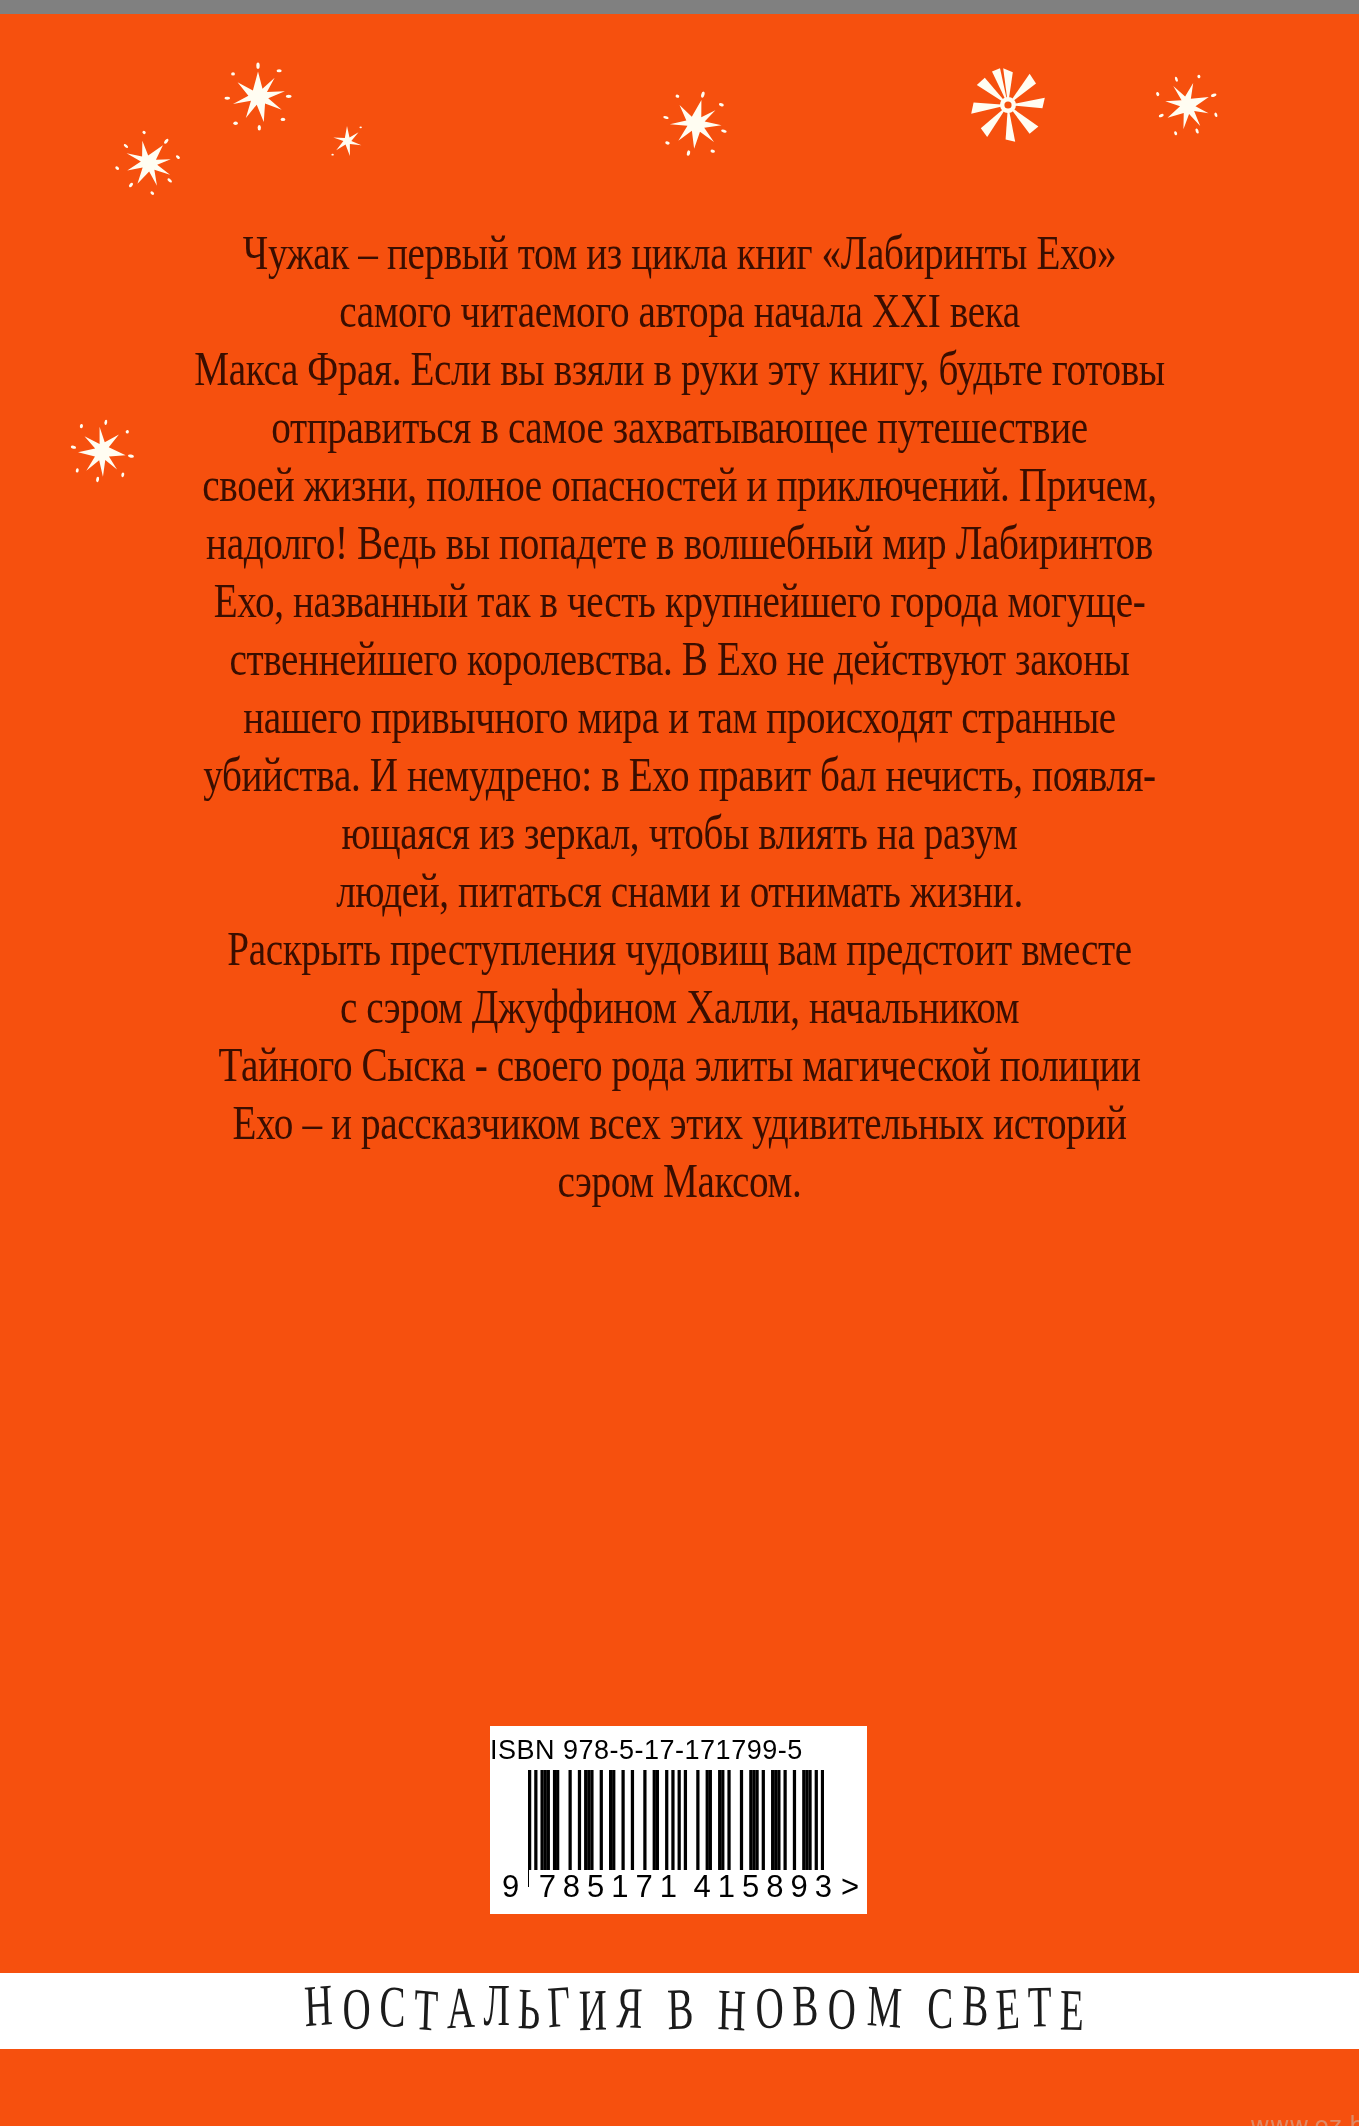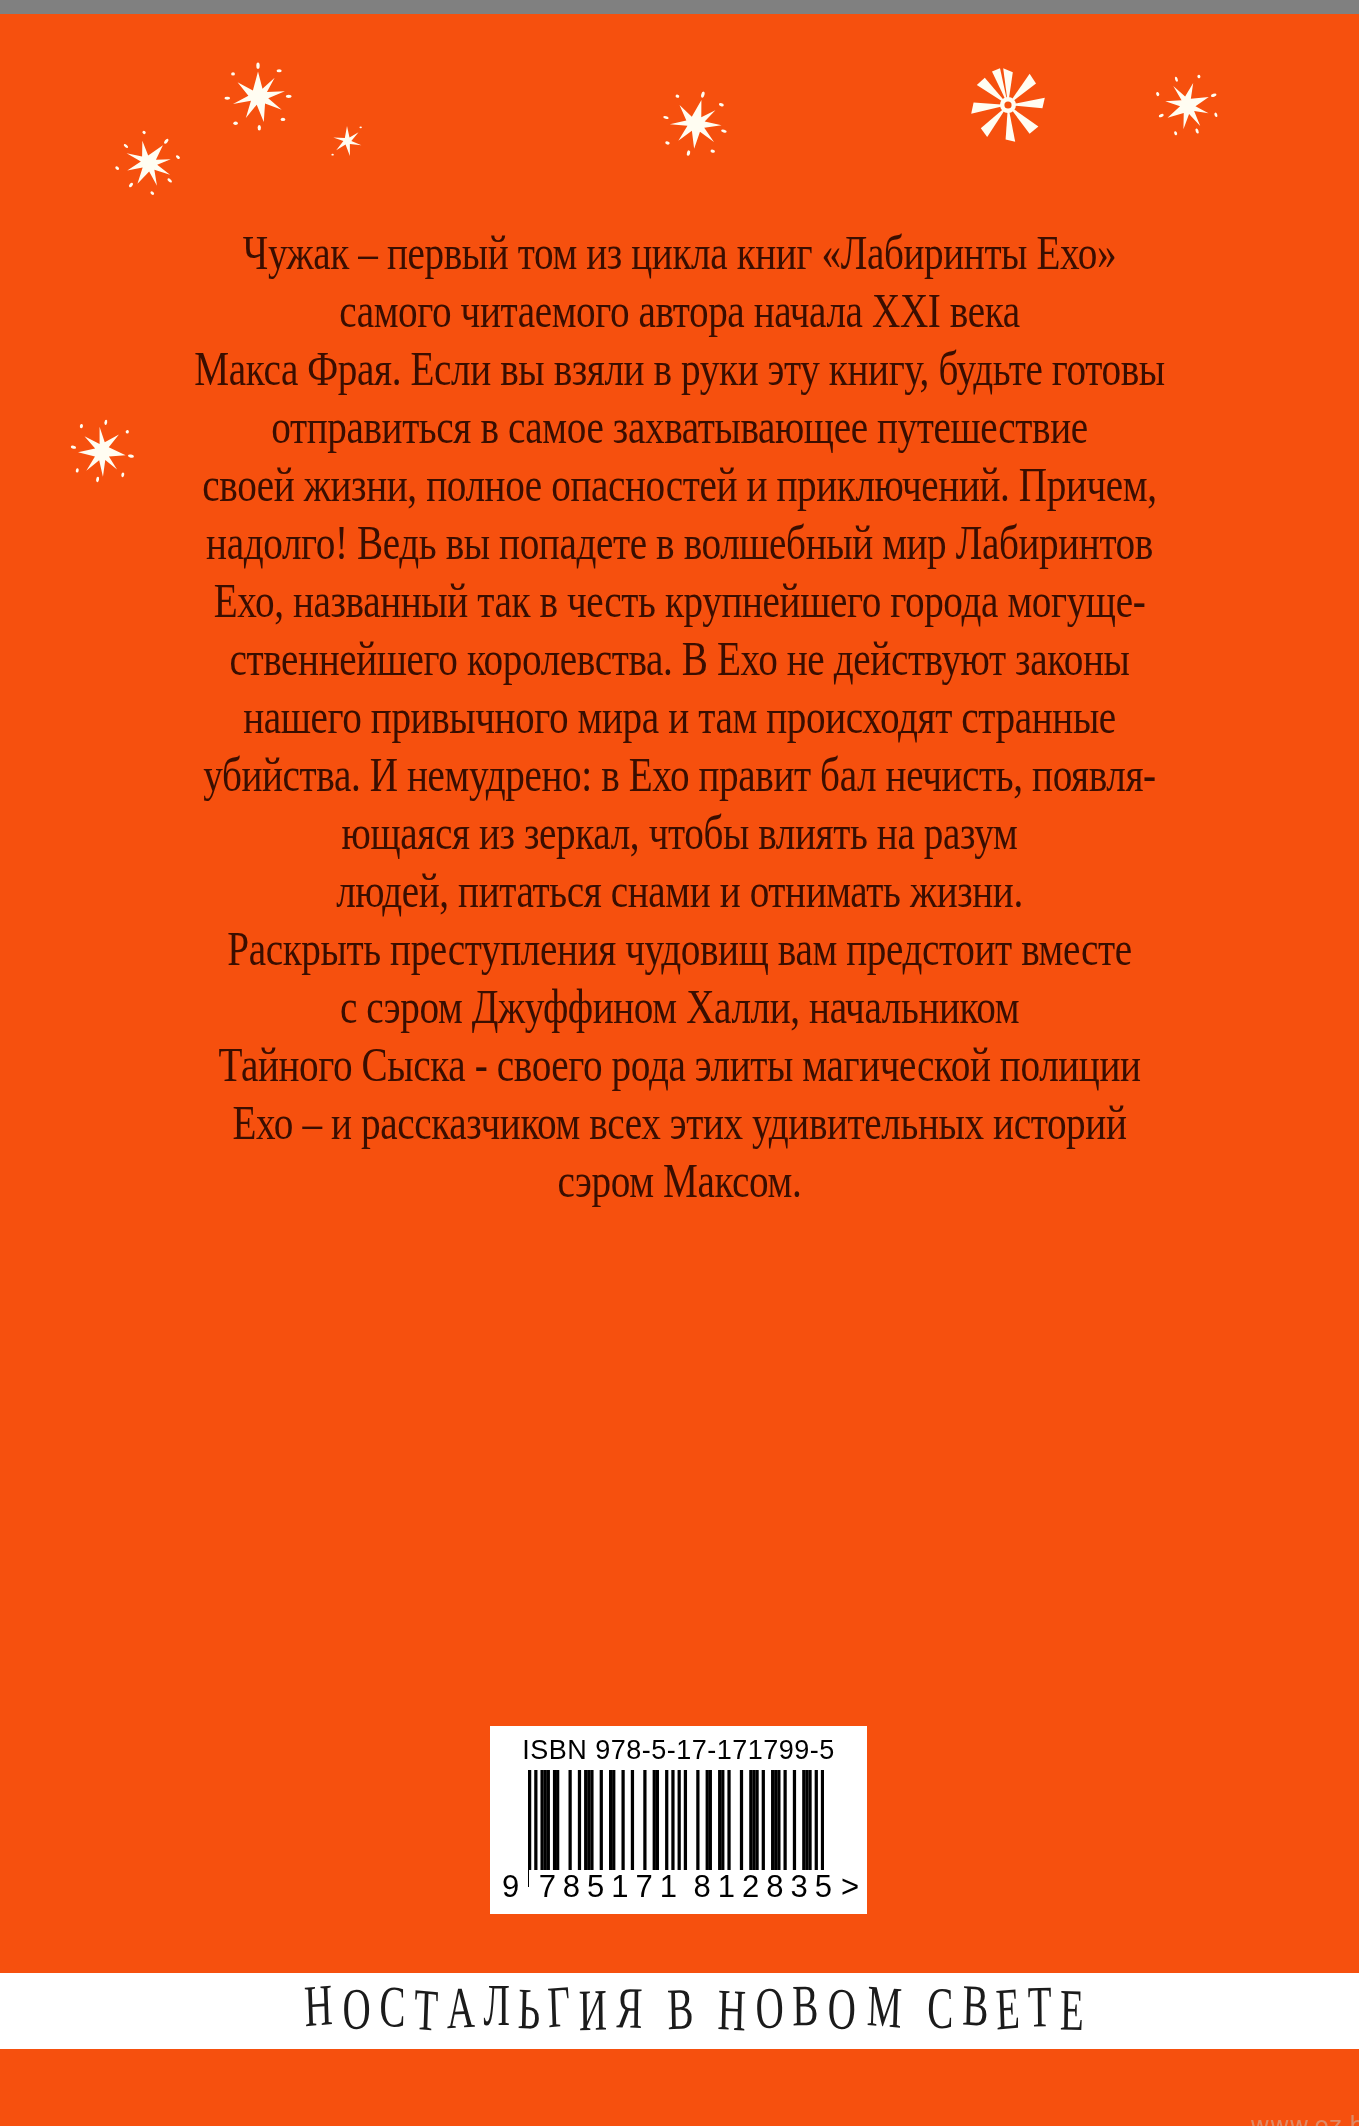--- a/index.html
+++ b/index.html
@@ -31,21 +31,21 @@
   }
 
   
   .barcode-box {
     position:absolute; left:490px; top:1712px;
     width:377px; height:188px;
     background:var(--barcode-bg,#FFFFFF);
   }
   .isbn-label {
     position:absolute; top:9px; left:0; right:0;
-    text-align:center;
+    text-align:left;
     font-family:"Liberation Sans", sans-serif;
     font-size:27px; line-height:30px;
     color:var(--barcode-ink,#000);
     letter-spacing:0.5px;
   }
   .bars { position:absolute; left:38px; top:44px; }
   .human-row {
     position:absolute; left:12px; right:8px; top:144px;
     display:flex; align-items:flex-start;
     font-family:"Liberation Sans", sans-serif;
@@ -258,21 +258,21 @@
         <rect x="85" y="0" width="1.04" height="100" fill="var(--barcode-ink)"></rect>
         <rect x="88" y="0" width="1.04" height="100" fill="var(--barcode-ink)"></rect>
         <rect x="89" y="0" width="1.04" height="100" fill="var(--barcode-ink)"></rect>
         <rect x="90" y="0" width="1.04" height="100" fill="var(--barcode-ink)"></rect>
         <rect x="92" y="0" width="1.04" height="117" fill="var(--barcode-ink)"></rect>
         <rect x="94" y="0" width="1.04" height="117" fill="var(--barcode-ink)"></rect>
       </svg>
     <div class="human-row">
       <span class="d9">9</span>
       <span class="g">785171</span>
-      <span class="g">812835</span>
+      <span class="g">415893</span>
       <span class="tail">&gt;</span>
     </div>
   </div>
 
   <div class="band">
     <div class="band-text">
         <span style="transform: scale(0.75, 1.13) rotate(-3deg) translateY(-2px);">Н</span>
         <span style="transform: scale(0.75, 1.13) rotate(-1deg) translateY(1px);">О</span>
         <span style="transform: scale(0.75, 1.13) rotate(1deg) translateY(-1px);">С</span>
         <span style="transform: scale(0.75, 1.13) rotate(3deg) translateY(2px);">Т</span>

